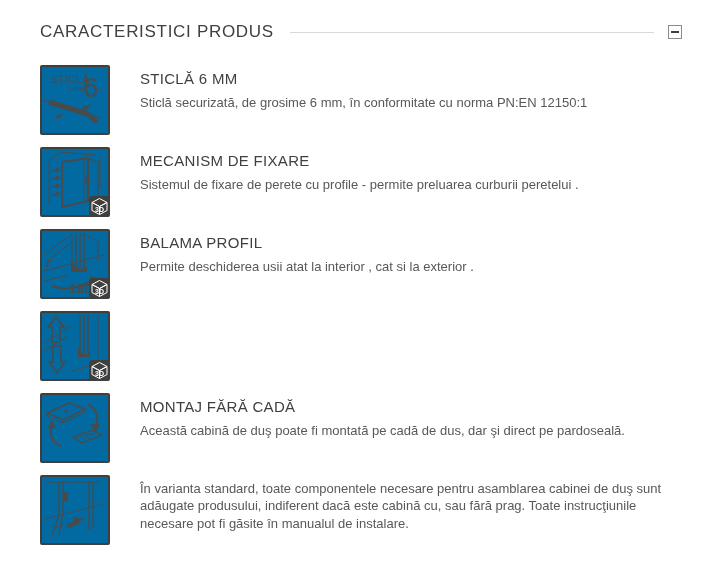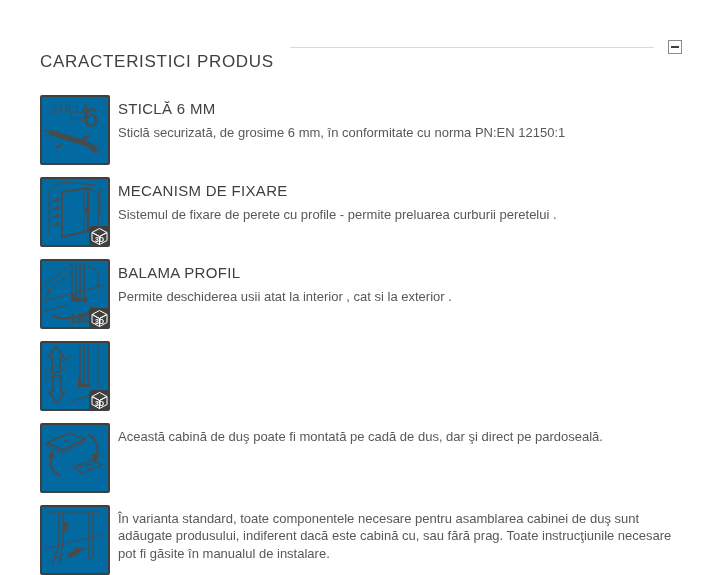--- a/index.html
+++ b/index.html
@@ -14,21 +14,20 @@
   .container { padding: 22px 25px 0 40px; }
 
   
   .section-header { display: flex; align-items: center; margin-bottom: 23px; }
   .section-title {
     font-size: 17px;
     color: #3f3f3e;
     letter-spacing: 0.7px;
     white-space: nowrap;
     font-weight: 400;
-    margin-top: 30px;
   }
   .section-rule { flex: 1; height: 1px; background: #d9d9d9; margin: 0 14px 0 16px; }
   .collapse-btn {
     width: 14px; height: 14px;
     border: 1px solid #8a8a8a;
     background: #fff;
     padding: 0;
     display: flex; align-items: center; justify-content: center;
     cursor: pointer;
     flex-shrink: 0;
@@ -52,21 +51,21 @@
 
   .badge3d {
     position: absolute;
     right: -2px; bottom: -2px;
     width: 21px; height: 21px;
     background: #3f3f3e;
     border-radius: 4px;
   }
   .badge3d svg { position: absolute; left: 0; top: 0; }
 
-  .feature-body { margin-left: 8px; padding-top: 5px; min-width: 0; }
+  .feature-body { margin-left: 30px; padding-top: 5px; min-width: 0; }
   .feature-title {
     margin: 0 0 7px 0;
     font-size: 15px;
     font-weight: 400;
     color: #3f3f3e;
     letter-spacing: 0.3px;
   }
   .feature-desc {
     margin: 0;
     font-size: 13px;
@@ -213,20 +212,21 @@
         <path class="icon-stroke" d="M46 9 Q59 17 54 31" stroke-width="1.8"></path>
         <polygon class="icon-fill" points="49,29 58,29 53,38"></polygon>
         <polygon class="icon-stroke" points="31,42 51,35 60,40 40,48" stroke-width="1.2"></polygon>
         <line class="icon-stroke" x1="35" y1="42" x2="55" y2="38" stroke-width="0.8"></line>
         <line class="icon-stroke" x1="44" y1="36.5" x2="47" y2="46" stroke-width="0.8"></line>
         <path class="icon-stroke" d="M19 51 Q5 45 10 31" stroke-width="1.8"></path>
         <polygon class="icon-fill" points="6,34 14,32 9,25"></polygon>
       </svg>
     </div>
     <div class="feature-body">
+      <h3 class="feature-title">MONTAJ FĂRĂ CADĂ</h3>
       <p class="feature-desc">Această cabină de duş poate fi montată pe cadă de dus, dar şi direct pe pardoseală.</p>
     </div>
   </div>
 
   <div class="feature">
     <div class="feature-icon">
       <svg width="66" height="66" viewBox="0 0 66 66">
         <line class="icon-stroke" x1="4" y1="5" x2="58" y2="5" stroke-width="1"></line>
         <line class="icon-stroke" x1="17" y1="5" x2="17" y2="38" stroke-width="1.2"></line>
         <line class="icon-stroke" x1="21" y1="5" x2="21" y2="36" stroke-width="1.2"></line>

